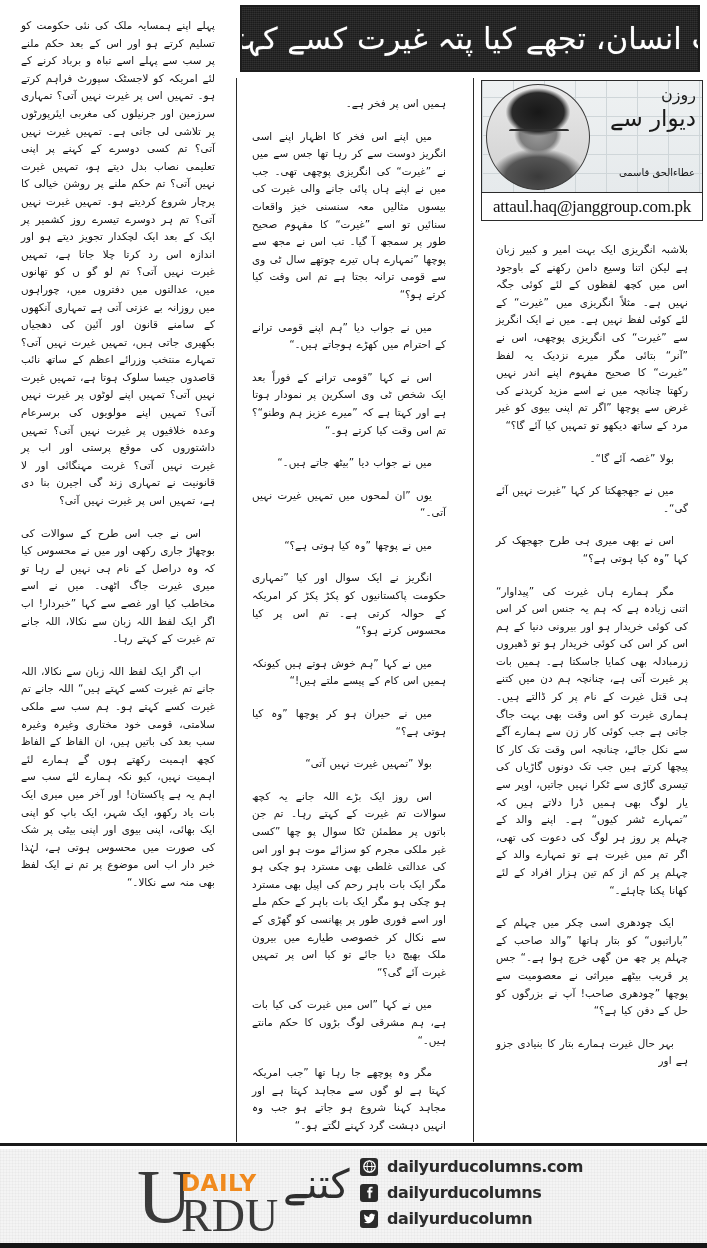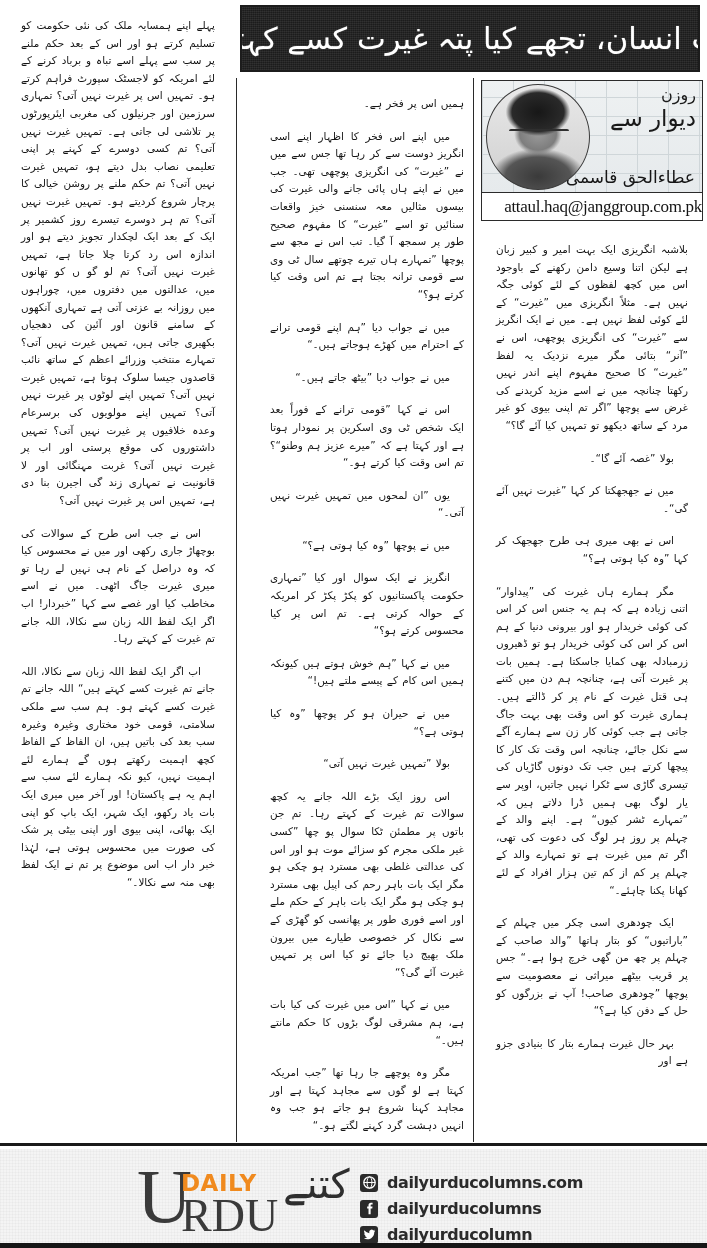--- a/index.html
+++ b/index.html
@@ -129,37 +129,37 @@
     color: #1a1a1a;
     line-height: 1.1;
     direction: rtl;
     margin-top: 2px;
   }
   .byline-author {
     position: absolute;
     right: 7px;
     top: 86px;
     font-family: "DejaVu Sans", sans-serif;
-    font-size: 17px;
+    font-size: 10px;
     color: #161616;
     direction: rtl;
     white-space: nowrap;
   }
   .byline-email {
     position: absolute;
     left: 0;
     bottom: 0;
     width: 100%;
     height: 28px;
     background: #ffffff;
     border-top: 1px solid #2b2b2b;
     box-sizing: border-box;
     display: flex;
     align-items: center;
-    justify-content: flex-end;
+    justify-content: center;
   }
   .byline-email span {
     font-family: "Liberation Serif", serif;
     font-size: 17px;
     color: #141414;
     letter-spacing: -0.3px;
     white-space: nowrap;
   }
 
   
@@ -193,21 +193,21 @@
 
   
   #col-right {
     right: 4px;
     width: 222px;
     top: 226px;
     height: 916px;
   }
   
   #col-mid {
-    left: 255px;
+    left: 237px;
     width: 224px;
     top: 80px;
     height: 1062px;
   }
   
   #col-left {
     left: 6px;
     width: 224px;
     top: 2px;
     height: 1140px;
@@ -287,21 +287,21 @@
     top: 2px;
     font-family: "DejaVu Sans", sans-serif;
     font-size: 40px;
     color: #2e2e2e;
     direction: rtl;
     line-height: 1;
   }
   .social-list {
     position: absolute;
     left: 360px;
-    top: 22px;
+    top: 6px;
     width: 300px;
   }
   .social-row {
     display: flex;
     align-items: center;
     height: 23px;
     margin-bottom: 3px;
   }
   .social-icon {
     width: 18px;
@@ -359,22 +359,22 @@
         <p>میں نے جھجھکتا کر کہا ”غیرت نہیں آئے گی“۔</p>
         <p>اس نے بھی میری ہی طرح جھجھک کر کہا ”وہ کیا ہوتی ہے؟“</p>
         <p>مگر ہمارے ہاں غیرت کی ”پیداوار“ اتنی زیادہ ہے کہ ہم یہ جنس اس کر اس کی کوئی خریدار ہو اور بیرونی دنیا کے ہم اس کر اس کی کوئی خریدار ہو تو ڈھیروں زرمبادلہ بھی کمایا جاسکتا ہے۔ ہمیں بات پر غیرت آتی ہے، چنانچہ ہم دن میں کتنے ہی قتل غیرت کے نام پر کر ڈالتے ہیں۔ ہماری غیرت کو اس وقت بھی بہت جاگ جاتی ہے جب کوئی کار زن سے ہمارے آگے سے نکل جائے، چنانچہ اس وقت تک کار کا پیچھا کرتے ہیں جب تک دونوں گاڑیاں کی تیسری گاڑی سے ٹکرا نہیں جاتیں، اوپر سے یار لوگ بھی ہمیں ڈرا دلاتے ہیں کہ ”تمہارے ٹشر کیوں“ ہے۔ اپنے والد کے چہلم پر روز ہر لوگ کی دعوت کی تھی، اگر تم میں غیرت ہے تو تمہارے والد کے چہلم پر کم از کم تین ہزار افراد کے لئے کھانا پکنا چاہئے۔“</p>
         <p>ایک چودھری اسی چکر میں چہلم کے ”باراتیوں“ کو بتار ہاتھا ”والد صاحب کے چہلم پر چھ من گھی خرچ ہوا ہے۔“ جس پر قریب بیٹھے میراثی نے معصومیت سے پوچھا ”چودھری صاحب! آپ نے بزرگوں کو حل کے دفن کیا ہے؟“</p>
         <p>بہر حال غیرت ہمارے بتار کا بنیادی جزو ہے اور</p>
       </div>
     <div class="col" id="col-mid">
         <p class="noindent">ہمیں اس پر فخر ہے۔</p>
         <p>میں اپنے اس فخر کا اظہار اپنے اسی انگریز دوست سے کر رہا تھا جس سے میں نے ”غیرت“ کی انگریزی پوچھی تھی۔ جب میں نے اپنے ہاں پائی جانے والی غیرت کی بیسوں مثالیں معہ سنسنی خیز واقعات سنائیں تو اسے ”غیرت“ کا مفہوم صحیح طور پر سمجھ آ گیا۔ تب اس نے مجھ سے پوچھا ”تمہارے ہاں تیرے چوتھے سال ٹی وی سے قومی ترانہ بجتا ہے تم اس وقت کیا کرتے ہو؟“</p>
         <p>میں نے جواب دیا ”ہم اپنے قومی ترانے کے احترام میں کھڑے ہوجاتے ہیں۔“</p>
+        <p>اس نے کہا ”قومی ترانے کے فوراً بعد ایک شخص ٹی وی اسکرین پر نمودار ہوتا ہے اور کہتا ہے کہ ”میرے عزیز ہم وطنو“؟ تم اس وقت کیا کرتے ہو۔“</p>
         <p>میں نے جواب دیا ”بیٹھ جاتے ہیں۔“</p>
-        <p>اس نے کہا ”قومی ترانے کے فوراً بعد ایک شخص ٹی وی اسکرین پر نمودار ہوتا ہے اور کہتا ہے کہ ”میرے عزیز ہم وطنو“؟ تم اس وقت کیا کرتے ہو۔“</p>
         <p>یوں ”ان لمحوں میں تمہیں غیرت نہیں آتی۔“</p>
         <p>میں نے پوچھا ”وہ کیا ہوتی ہے؟“</p>
         <p>انگریز نے ایک سوال اور کیا ”تمہاری حکومت پاکستانیوں کو پکڑ پکڑ کر امریکہ کے حوالہ کرتی ہے۔ تم اس پر کیا محسوس کرتے ہو؟“</p>
         <p>میں نے کہا ”ہم خوش ہوتے ہیں کیونکہ ہمیں اس کام کے پیسے ملتے ہیں!“</p>
         <p>میں نے حیران ہو کر پوچھا ”وہ کیا ہوتی ہے؟“</p>
         <p>بولا ”تمہیں غیرت نہیں آتی“</p>
         <p>اس روز ایک بڑے اللہ جانے یہ کچھ سوالات تم غیرت کے کہتے رہا۔ تم جن باتوں پر مطمئن ٹکا سوال پو چھا ”کسی غیر ملکی مجرم کو سزائے موت ہو اور اس کی عدالتی غلطی بھی مسترد ہو چکی ہو مگر ایک بات باہر رحم کی اپیل بھی مسترد ہو چکی ہو مگر ایک بات باہر کے حکم ملے اور اسے فوری طور پر پھانسی کو گھڑی کے سے نکال کر خصوصی طیارے میں بیرون ملک بھیج دیا جائے تو کیا اس پر تمہیں غیرت آئے گی؟“</p>
         <p>میں نے کہا ”اس میں غیرت کی کیا بات ہے، ہم مشرقی لوگ بڑوں کا حکم مانتے ہیں۔“</p>
         <p>مگر وہ پوچھے جا رہا تھا ”جب امریکہ کہتا ہے لو گوں سے مجاہد کہتا ہے اور مجاہد کہنا شروع ہو جاتے ہو جب وہ انہیں دہشت گرد کہنے لگتے ہو۔“</p>
         <p>بھی انہیں دہشت گرد کرتی لگتے ہو۔ تم سب سے</p>

